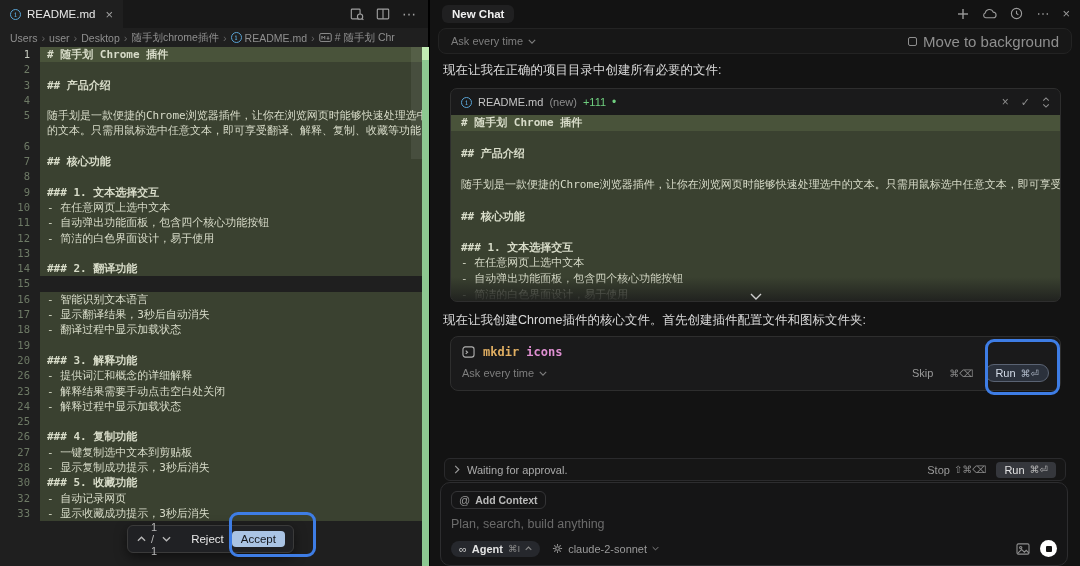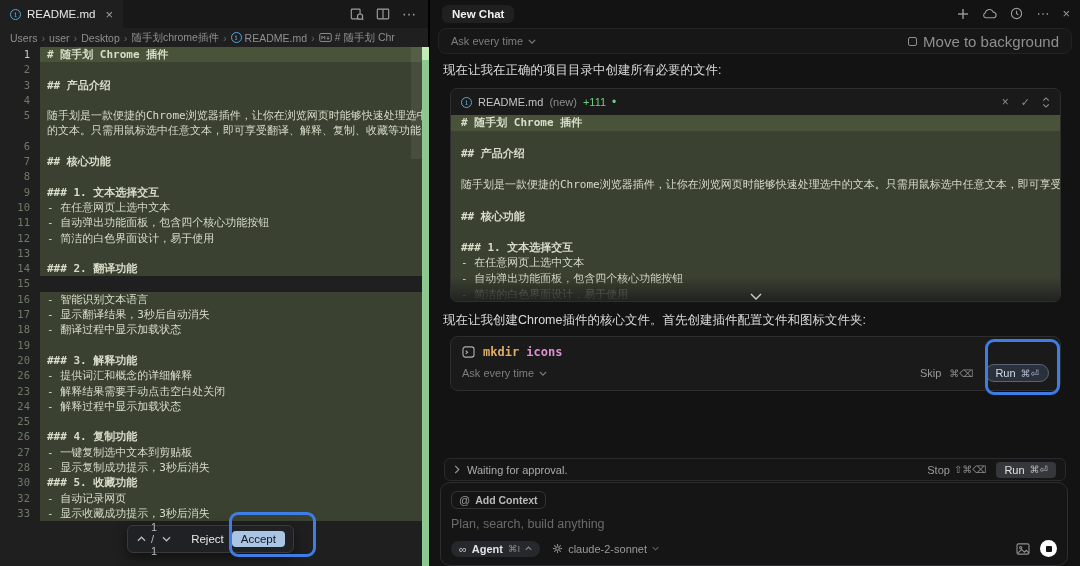--- a/index.html
+++ b/index.html
@@ -69,21 +69,21 @@
   .fc-fade { position:absolute; left:0; right:0; bottom:0; height:26px; background:linear-gradient(to bottom, rgba(26,26,27,0), rgba(26,26,27,.85)); }
   .fc-chev { position:absolute; left:50%; bottom:3px; transform:translateX(-50%); color:#cfcfcf; }
 
   .term-card { position:absolute; left:18px; right:19px; top:336px; height:55px; border:1px solid #2e2e2e; border-radius:8px; background:#1a1a1b; }
   .tc-cmd { display:flex; align-items:center; gap:8px; padding:8px 11px 2px 11px; font-size:12px; }
   .tc-mkdir { color:var(--cmd,#e0ae62); font-weight:bold; }
   .tc-arg { color:var(--arg,#de8fd1); font-weight:bold; }
   .tc-foot { display:flex; align-items:center; padding:3px 11px 0 11px; }
   .tc-ask { display:flex; align-items:center; gap:5px; color:#7e7e7e; font-size:11px; }
   .tc-actions { margin-left:auto; display:flex; align-items:center; gap:12px; }
-  .tc-skip { color:#9a9a9a; font-size:11px; display:flex; gap:8px; align-items:center; }
+  .tc-skip { color:#9a9a9a; font-size:11px; display:flex; gap:16px; align-items:center; }
   .keycap { color:#8a8a8a; font-size:10px; }
   .run-pill { border:1px solid #5a6373; background:#2b313c; border-radius:10px; padding:2px 9px; font-size:11px; color:#d3dbe8; display:flex; gap:5px; align-items:center; }
   #annot-run { left:553px; top:339px; width:75px; height:56px; }
 
   .approval-bar { position:absolute; left:12px; right:14px; top:458px; height:23px; border:1px solid #2a2a2c; border-radius:6px; background:#161616; display:flex; align-items:center; gap:7px; padding:0 9px; }
   .ap-text { color:#ababab; font-size:11px; }
   .ap-actions { margin-left:auto; display:flex; align-items:center; gap:10px; }
   .stop-lbl { color:#9a9a9a; font-size:11px; display:flex; gap:4px; align-items:flex-start; }
   .run-pill2 { background:#35373c; border-radius:4px; padding:2px 8px; font-size:11px; color:#e2e2e2; display:flex; gap:5px; align-items:center; }
 

